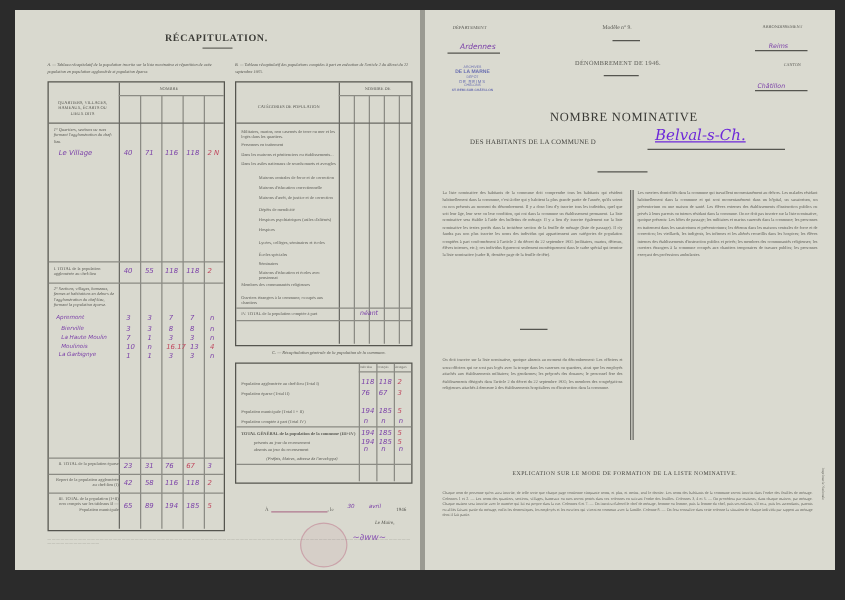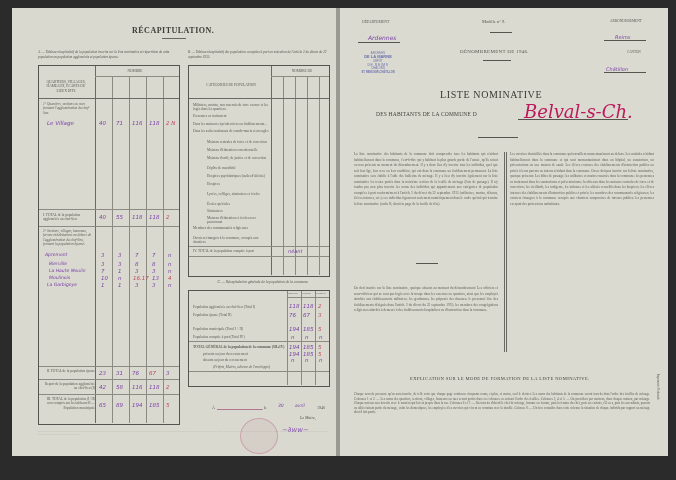--- a/index.html
+++ b/index.html
@@ -247,23 +247,23 @@
 
   <div style="position:absolute;left:14px;top:44px;width:48px;text-align:center;color:#6a6fb0;font-family:'Liberation Sans',sans-serif;">
     <div style="font-size:2.8px;line-height:3.4px;">ARCHIVES</div>
     <div style="font-size:4px;line-height:4.6px;font-weight:bold;">DE LA MARNE</div>
     <div style="font-size:2.8px;line-height:3.4px;">DÉPÔT</div>
     <div style="font-size:3.4px;line-height:4px;letter-spacing:0.6px;">DE REIMS</div>
     <div style="font-size:2.8px;line-height:3.4px;">CHÂLONS</div>
     <div style="font-size:2.6px;line-height:3.4px;font-weight:bold;">ST. REMI-SUR-CHÂTILLON</div>
   </div>
 
-  <div class="abs" style="left:100px;top:81px;font-size:10px;letter-spacing:0.6px;color:#3a3a35;">LISTE NOMINATIVE</div>
+  <div class="abs" style="left:100px;top:81px;font-size:10px;letter-spacing:0.6px;color:#3a3a35;">NOMBRE NOMINATIVE</div>
   <div class="abs t" style="left:36px;top:104px;font-size:5.5px;letter-spacing:0.2px;color:#44443f;">DES HABITANTS DE LA COMMUNE D</div>
-  <div class="abs" style="left:184px;top:93px;font-family:'DejaVu Serif',serif;font-style:italic;font-size:18px;color:#be185d;">Belval-s-Ch.</div>
+  <div class="abs" style="left:184px;top:93px;font-family:'DejaVu Serif',serif;font-style:italic;font-size:12px;color:#6d28d9;text-decoration:underline;">Belval-s-Ch.</div>
   <div class="hline" style="left:178px;top:111px;width:110px;border-top-color:#55554f;"></div>
   <div class="hline" style="left:138px;top:129px;width:40px;border-top:1px solid #55554f;"></div>
 
   <div class="abs txtblock" style="left:14px;top:144px;width:144px;">
     La liste nominative des habitants de la commune doit comprendre tous les habitants qui résident habituellement dans la commune, c'est-à-dire qui y habitent la plus grande partie de l'année, qu'ils soient ou non présents au moment du dénombrement. Il y a donc lieu d'y inscrire tous les individus, quel que soit leur âge, leur sexe ou leur condition, qui ont dans la commune un établissement permanent. La liste nominative sera établie à l'aide des bulletins de ménage. Il y a lieu d'y inscrire également sur la liste nominative les textes portés dans la troisième section de la feuille de ménage (liste de passage). Il n'y faudra pas non plus inscrire les noms des individus qui appartiennent aux catégories de population comptées à part conformément à l'article 2 du décret du 22 septembre 1935 (militaires, marins, détenus, élèves internes, etc.); ces individus figureront seulement numériquement dans le cadre spécial qui termine la liste nominative (cadre B, dernière page de la feuille de tête).
   </div>
   <div class="vline" style="left:164px;top:144px;height:200px;border-left:1px solid #6a6a64;"></div>
   <div class="vline" style="left:166px;top:144px;height:200px;border-left:0.6px solid #6a6a64;"></div>
   <div class="abs txtblock" style="left:170px;top:144px;width:144px;">
     Les ouvriers domiciliés dans la commune qui travaillent momentanément au dehors. Les malades résidant habituellement dans la commune et qui sont momentanément dans un hôpital, un sanatorium, un préventorium ou une maison de santé. Les élèves externes des établissements d'instruction publics ou privés à leurs parents ou tuteurs résidant dans la commune. On ne doit pas inscrire sur la liste nominative, quoique présents: Les hôtes de passage; les militaires et marins casernés dans la commune; les personnes en traitement dans les sanatoriums et préventoriums; les détenus dans les maisons centrales de force et de correction; les vieillards, les indigents, les infirmes et les aliénés recueillis dans les hospices; les élèves internes des établissements d'instruction publics et privés; les membres des communautés religieuses; les ouvriers étrangers à la commune occupés aux chantiers temporaires de travaux publics; les personnes exerçant des professions ambulantes.

